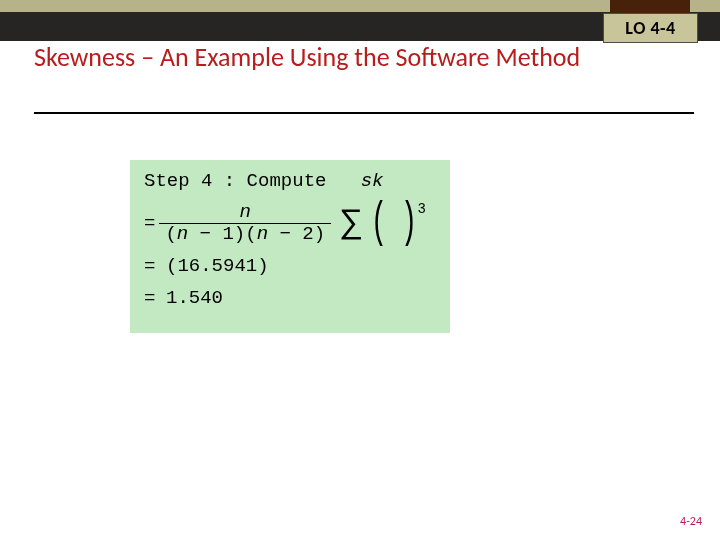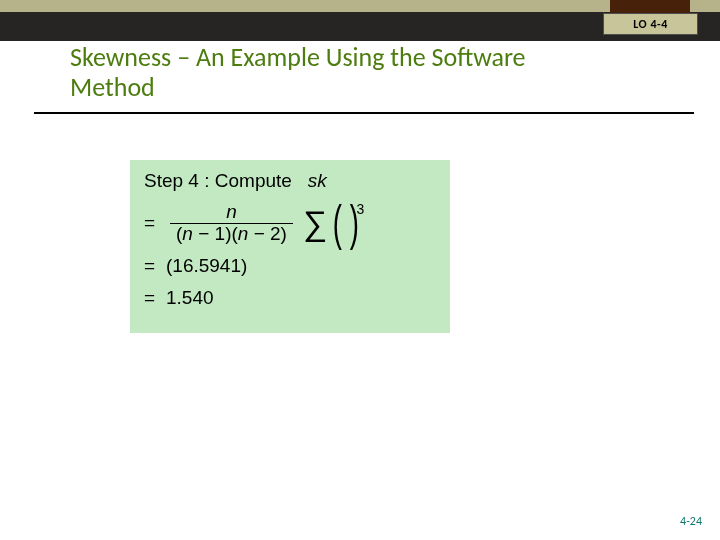--- a/index.html
+++ b/index.html
@@ -35,53 +35,52 @@
   }
   .lo-badge {
     position: absolute;
     top: 13px;
     right: 22px;
     width: 95px;
     background: #c8c59a;
     border: 1px solid #4d4d4d;
     text-align: center;
     font-weight: bold;
-    font-size: 12px;
+    font-size: 18px;
     padding: 3px 0;
     letter-spacing: 0.5px;
   }
   .title-wrap {
     position: absolute;
     top: 43px;
     left: 34px;
     width: 560px;
   }
   .title {
     font-size: 26px;
     font-weight: 400;
-    color: #4d7c0f;
+    color: #b91c1c;
     line-height: 1.15;
-    margin-left: 36px;
   }
   .title-rule {
     position: absolute;
     top: 112px;
     left: 34px;
     width: 660px;
     border: none;
     border-top: 2px solid #000;
   }
   .formula-box {
     position: absolute;
     top: 160px;
     left: 130px;
     width: 320px;
     background: #c3e9c3;
     padding: 10px 22px 14px 14px;
-    font-family: Liberation Sans, sans-serif;
+    font-family: Liberation Mono, monospace;
     font-size: 19px;
     color: #000;
   }
   .formula-box .step {
     display: block;
     margin-bottom: 8px;
     white-space: nowrap;
   }
   .row {
     display: flex;
@@ -125,21 +124,21 @@
     top: -14px;
     left: -6px;
   }
   .xbar { text-decoration: overline; font-style: italic; }
   .it { font-style: italic; }
   .page-num {
     position: absolute;
     bottom: 12px;
     right: 18px;
     font-size: 12px;
-    color: #0f766e;
+    color: #be185d;
   }
 </style>
 </head>
 <body>
 
 <div class="top-stripe"></div>
 <div class="top-dark"></div>
 <div class="lo-dark"></div>
 
 <div class="lo-badge">LO 4-4</div>

